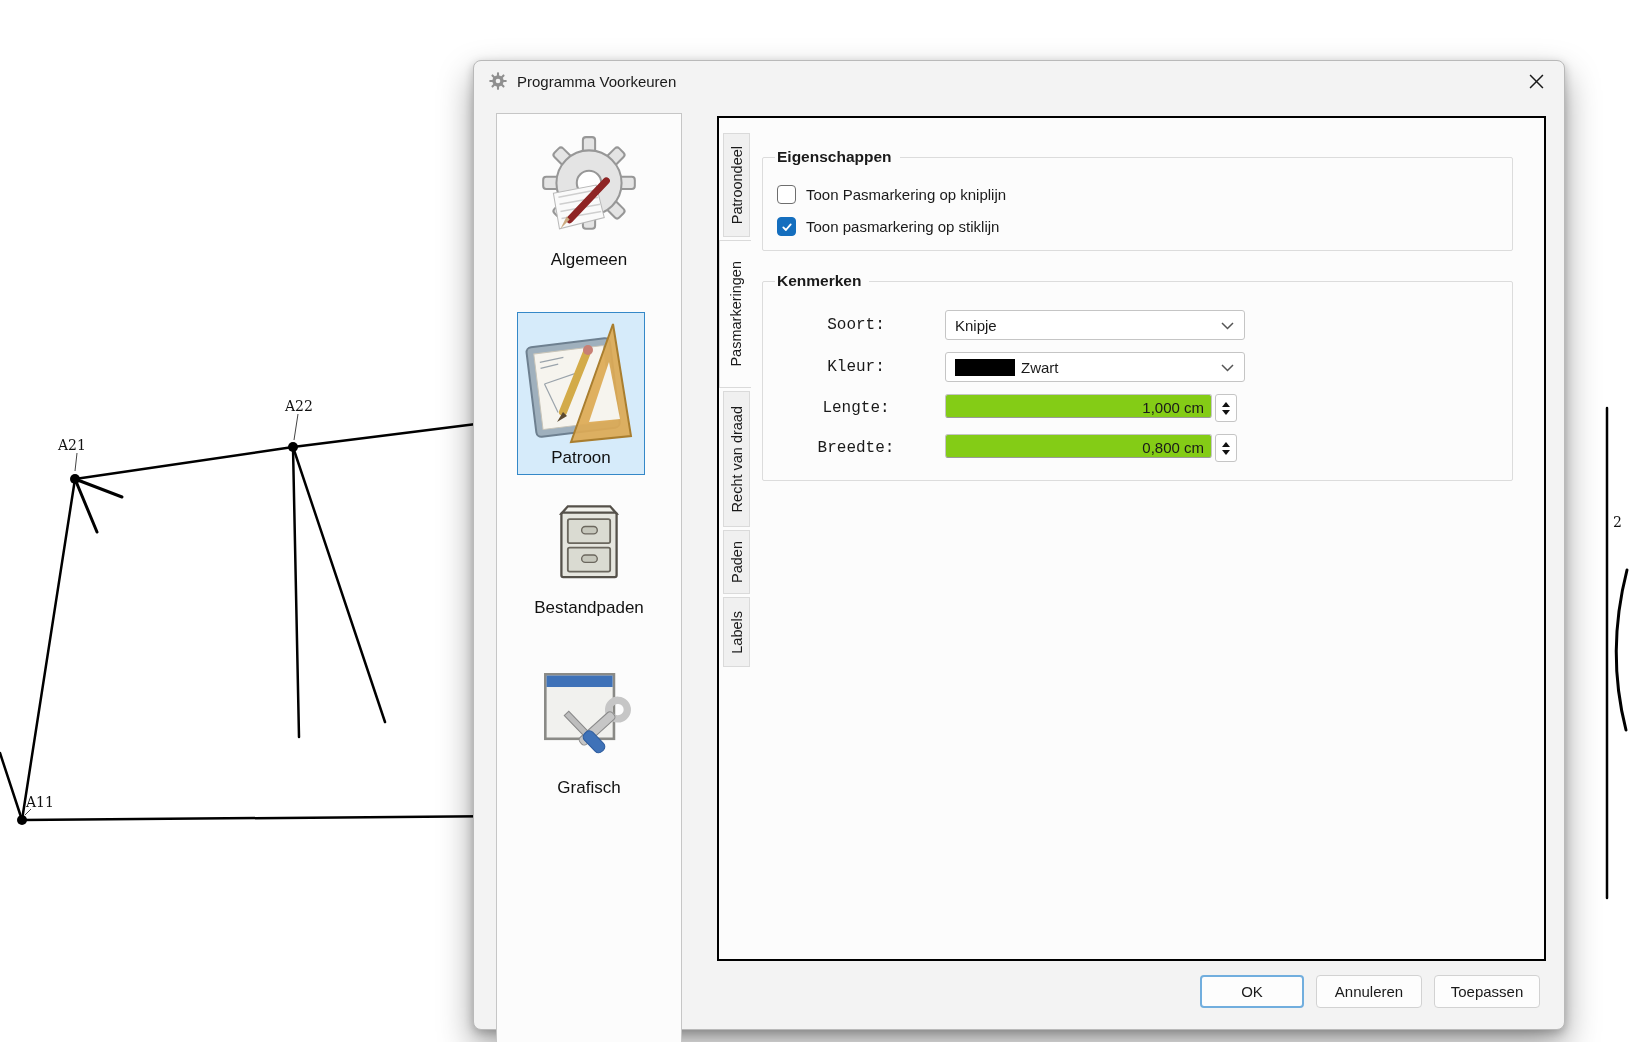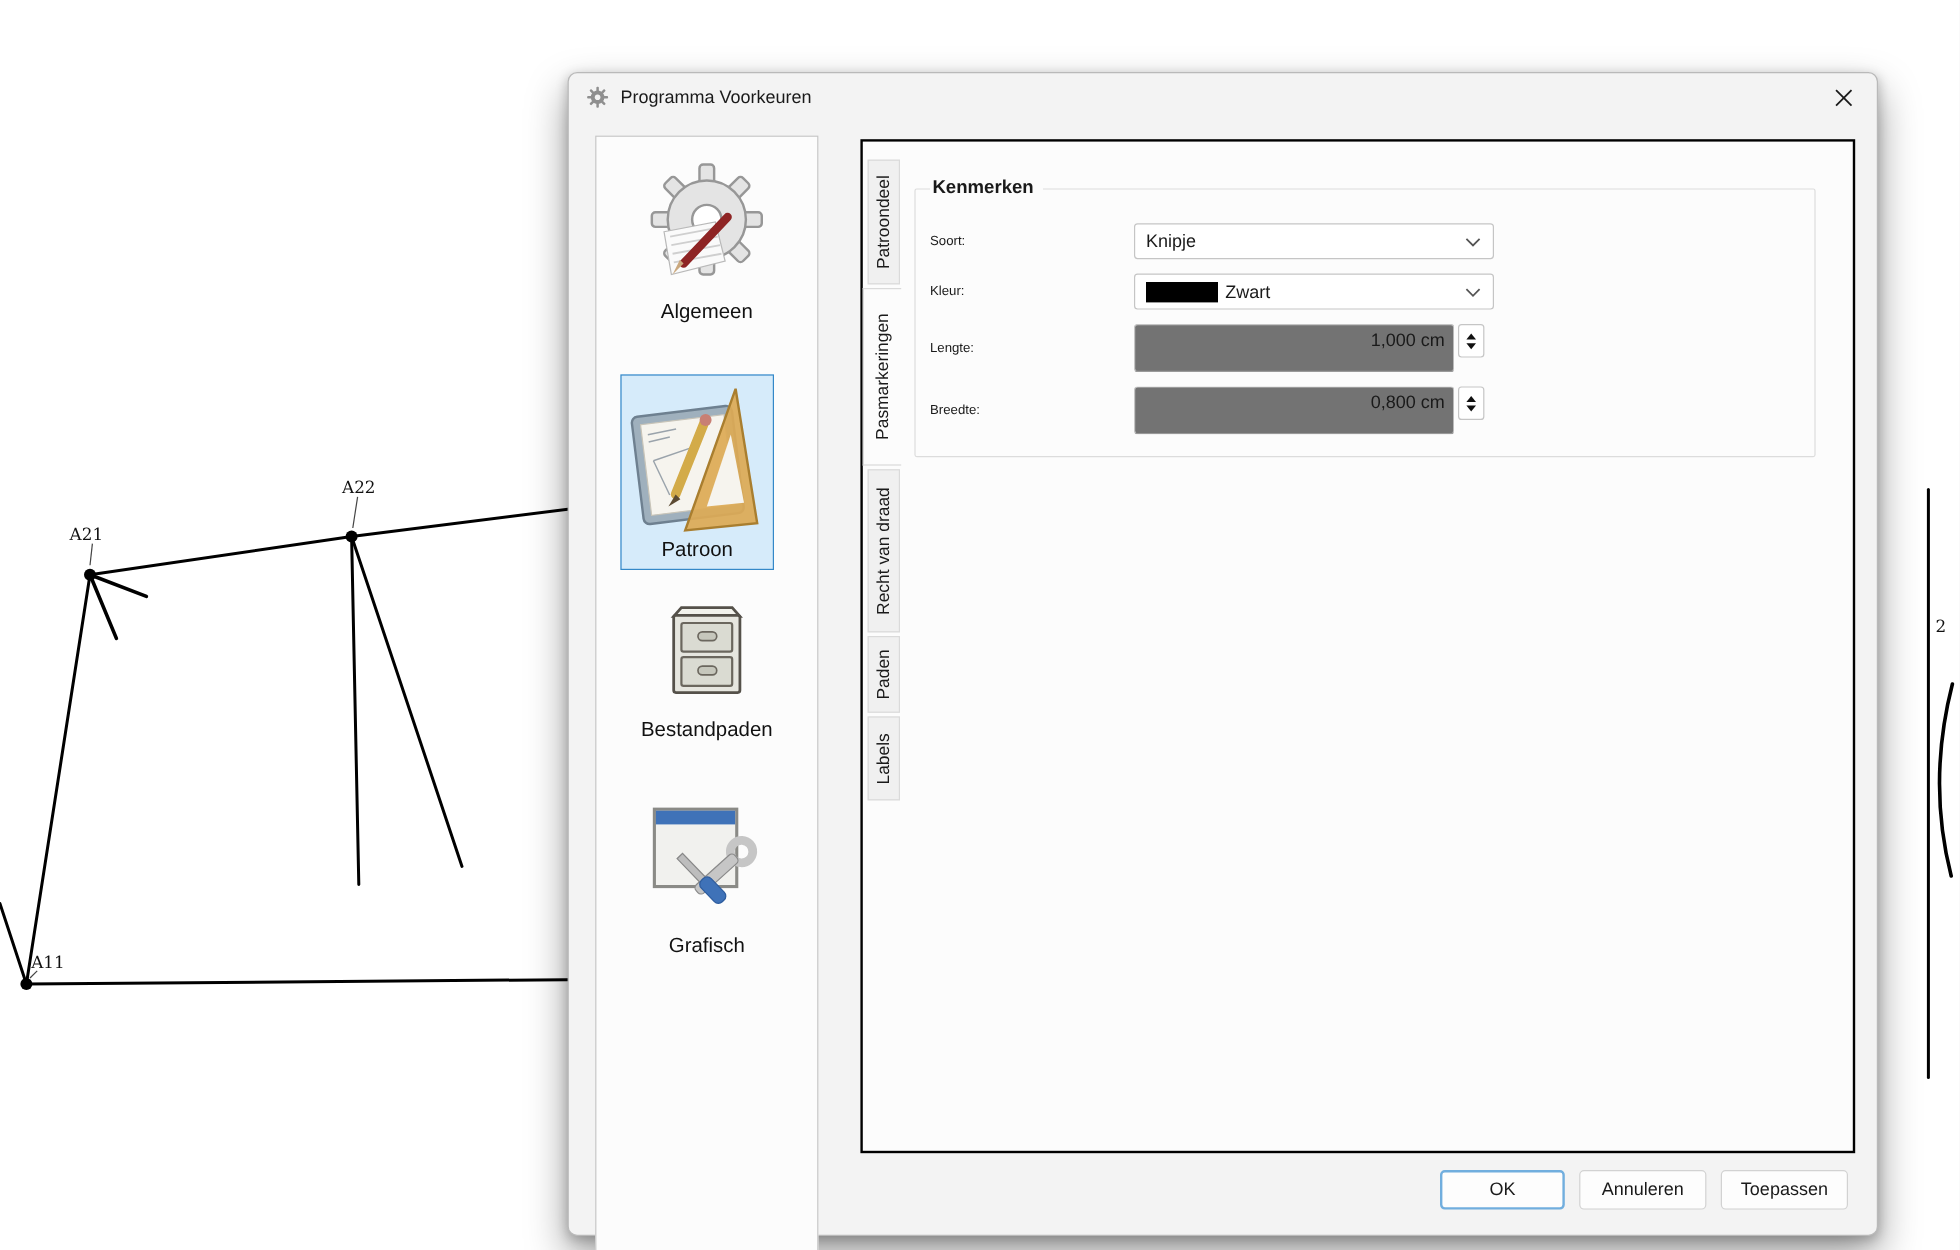--- a/index.html
+++ b/index.html
@@ -51,30 +51,30 @@
   fieldset { border:1px solid #dcdcdc; border-radius:2px; padding:6px 12px 14px 12px; margin-bottom:21px; }
   legend { font-weight:bold; font-size:15.5px; padding:0 8px 0 2px; }
 
   .cb-row { display:flex; align-items:center; gap:10px; margin:13px 0 0 2px; cursor:pointer; }
   .cb-box { width:19px; height:19px; border:1.5px solid #6e6e6e; border-radius:4px; background:#fff; flex:0 0 auto; display:flex; align-items:center; justify-content:center; }
   .cb-box.checked { background:#146ebe; border-color:#146ebe; }
   .cb-label { font-size:15px; }
 
   .form-row { display:flex; align-items:center; margin-top:12px; }
   .form-row:first-of-type { margin-top:14px; }
-  .f-label { width:170px; text-align:left; padding-right:8px; font-size:11px; }
+  .f-label { width:170px; text-align:center; padding-right:8px; font-size:16px;font-family:Liberation Mono, monospace; }
   .combo {
     width:300px; height:30px; background:#fff; border:1px solid #c5c5c5; border-radius:3px;
     display:flex; align-items:center; padding:0 30px 0 9px; position:relative; cursor:pointer; font-size:15px;
   }
   .combo .chev { position:absolute; right:10px; top:11px; }
   .swatch { width:60px; height:17px; background:#000; margin-right:6px; flex:0 0 auto; }
   .spin-wrap { width:292px; display:flex; align-items:stretch; }
   .spin-field {
-    flex:1; height:40px; background:#737373; border:1px solid #c5c5c5; border-bottom-color:#9a9a9a; border-radius:3px;
+    flex:1; height:24px; background:#84cc16; border:1px solid #c5c5c5; border-bottom-color:#9a9a9a; border-radius:3px;
     text-align:right; padding:4px 7px 0 0; font-size:15px;
   }
   .spin-btn { width:22px; height:28px; margin-left:3px; background:#fff; border:1px solid #c5c5c5; border-radius:3px;
     display:flex; flex-direction:column; align-items:center; justify-content:center; gap:3px; cursor:pointer; }
   .tri-up { width:0; height:0; border-left:4.5px solid transparent; border-right:4.5px solid transparent; border-bottom:5.5px solid #111; }
   .tri-down { width:0; height:0; border-left:4.5px solid transparent; border-right:4.5px solid transparent; border-top:5.5px solid #111; }
 
   .footer { position:absolute; left:0; right:0; top:914px; display:flex; justify-content:flex-end; gap:12px; padding-right:24px;align-items:center; }
   .btn { height:33px; border:1px solid #d2d2d2; border-radius:4px; background:#fdfdfd; font-size:15px; font-family:inherit; cursor:pointer; color:#1a1a1a; }
   .btn-ok { width:104px; border:2px solid #71aede; }
@@ -236,20 +236,35 @@
       <div class="vtab t-3">
           <span>Paden</span>
         </div>
       <div class="vtab t-4">
           <span>Labels</span>
         </div>
     </div>
 
     <div class="content">
 
+      <fieldset>
+        <legend>Eigenschappen</legend>
+        <div class="cb-row">
+          <div class="cb-box"></div>
+          <span class="cb-label">Toon Pasmarkering op kniplijn</span>
+        </div>
+        <div class="cb-row">
+          <div class="cb-box checked">
+            <svg width="12" height="12" viewBox="0 0 12 12">
+              <polyline points="2.3,6.4 4.9,9 9.7,3.4" fill="none" stroke="#fff" stroke-width="1.8" stroke-linecap="round" stroke-linejoin="round"></polyline>
+            </svg>
+          </div>
+          <span class="cb-label">Toon pasmarkering op stiklijn</span>
+        </div>
+      </fieldset>
 
       <fieldset style="padding-bottom:18px;">
         <legend>Kenmerken</legend>
 
         <div class="form-row">
           <span class="f-label">Soort:</span>
           <div class="combo">
             <span>Knipje</span>
             <svg class="chev" width="13" height="8" viewBox="0 0 13 8">
               <polyline points="1,1 6.5,6.5 12,1" fill="none" stroke="#555" stroke-width="1.5"></polyline>

